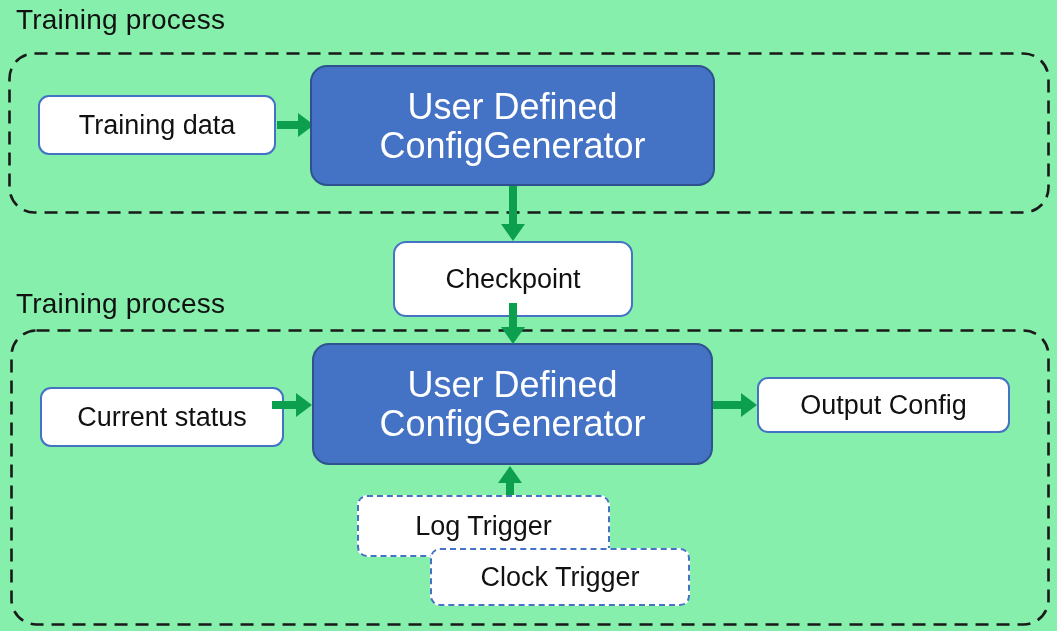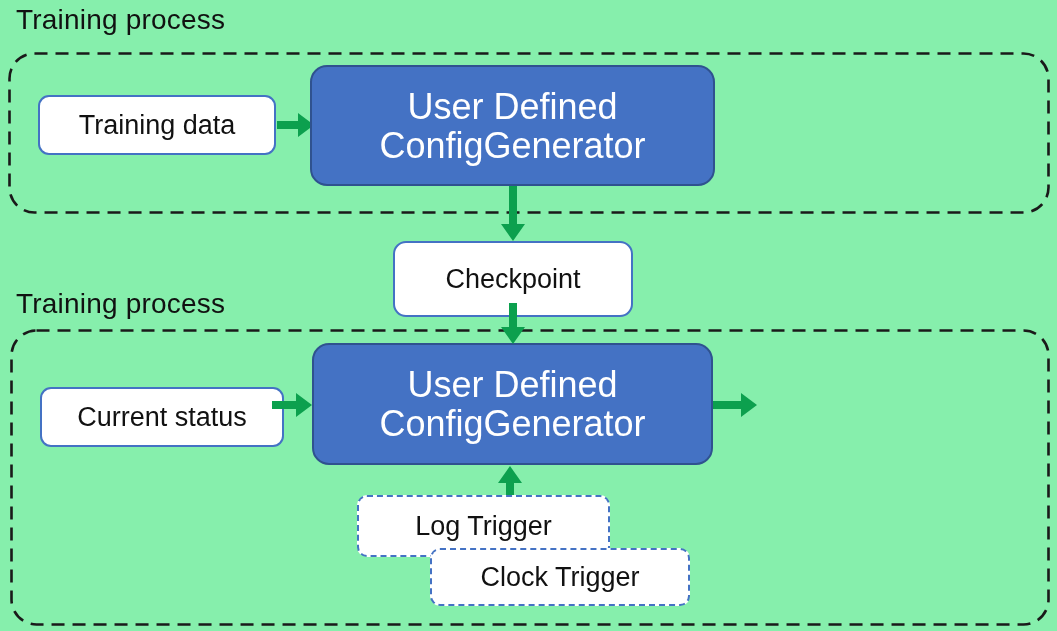--- a/index.html
+++ b/index.html
@@ -146,20 +146,23 @@
     <span>User Defined</span>
     <span>ConfigGenerator</span>
   </div>
 
   <div class="arrow" style="left:713px; top:392px;">
     <svg width="44" height="26" viewBox="0 0 44 26">
       <polygon points="0,9 28,9 28,1 44,13 28,25 28,17 0,17" fill="currentColor"></polygon>
     </svg>
   </div>
 
+  <div class="label-box" style="left:757px; top:377px; width:253px; height:56px;">
+    <span>Output Config</span>
+  </div>
 
   <div class="arrow" style="left:497px; top:466px;">
     <svg width="26" height="31" viewBox="0 0 26 31">
       <polygon points="13,0 25,17 17,17 17,31 9,31 9,17 1,17" fill="currentColor"></polygon>
     </svg>
   </div>
 
   <div class="trigger-box" style="left:430px; top:548px; width:260px; height:58px; z-index:2;">
     <span>Clock Trigger</span>
   </div>

